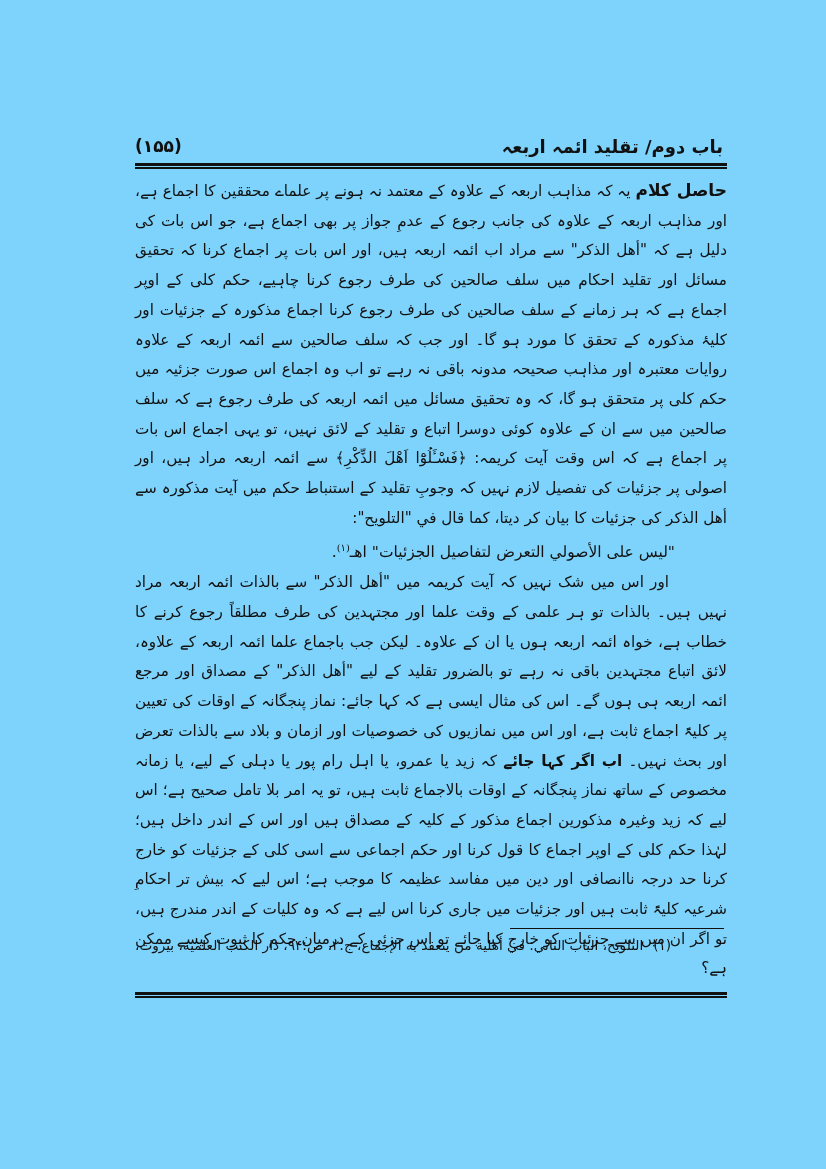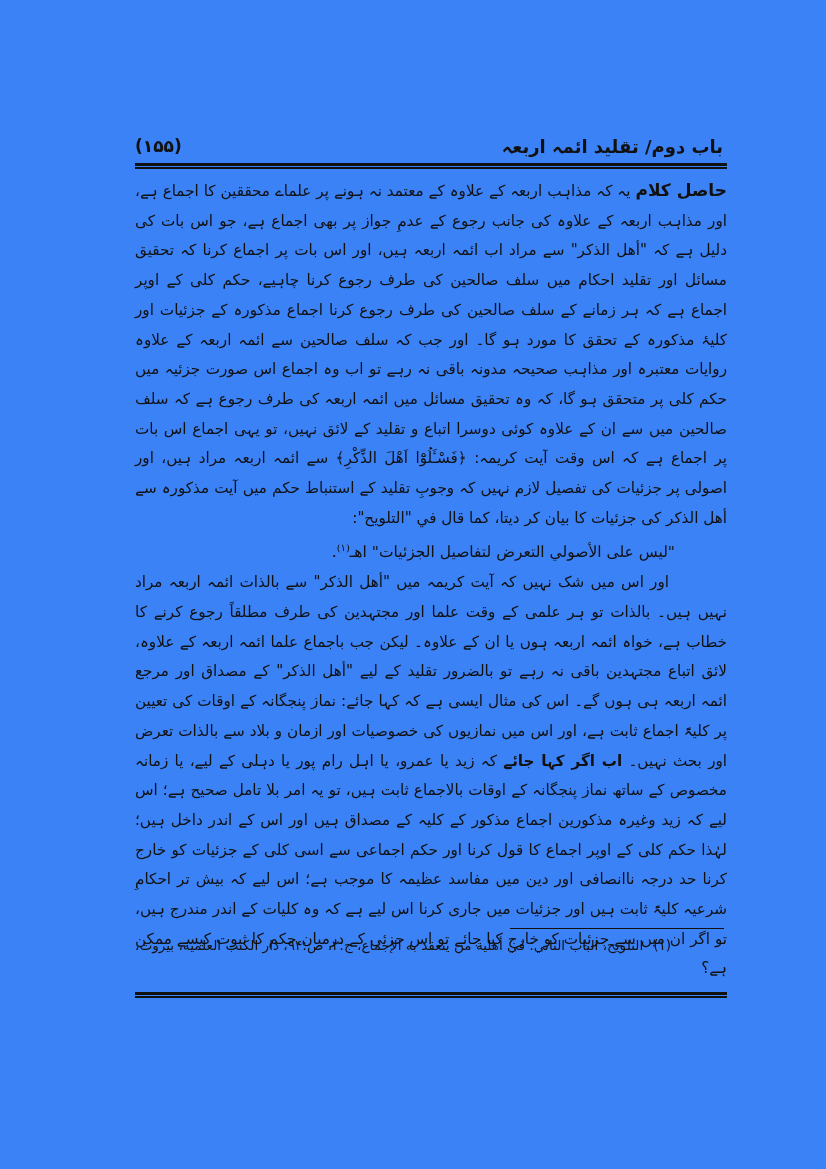--- a/index.html
+++ b/index.html
@@ -1,17 +1,17 @@
 <!DOCTYPE html>
 <html><head>
   <meta charset="utf-8">
   <style>
     html, body { margin: 0; padding: 0; background: #ffffff; }
     body { width: 826px; height: 1169px; position: relative; overflow: hidden; font-family: "DejaVu Sans", sans-serif; color: #111; }
-    .page { position: absolute; left: 0; top: 0; width: 826px; height: 1169px; background: #3b82f6; }
+    .page { position: absolute; left: 0; top: 0; width: 826px; height: 1169px; background: #7dd3fc; }
     .header { position: absolute; left: 135px; top: 136px; width: 592px; height: 24px; }
     .page-number { position: absolute; left: 0; top: 0; font-family: "DejaVu Sans", sans-serif; font-size: 17px; font-weight: bold; direction: rtl; color: #111; }
     .running-title { position: absolute; right: 4px; top: 0; font-family: "DejaVu Sans", sans-serif; font-size: 18px; font-weight: bold; direction: rtl; color: #111; }
     .double-rule { position: absolute; left: 135px; width: 592px; height: 6px; }
     .double-rule .thick { position: absolute; left: 0; top: 0; width: 100%; height: 3px; background: #111; }
     .double-rule .thin { position: absolute; left: 0; top: 4px; width: 100%; height: 1.5px; background: #111; }
     .rule-top { top: 163px; }
     .rule-bottom { top: 992px; }
     .body-text { position: absolute; left: 135px; top: 176px; width: 592px; direction: rtl; text-align: justify; text-align-last: right; font-family: "DejaVu Sans", sans-serif; font-size: 15.2px; line-height: 29.7px; color: #111; }
     .para { margin: 0; }

